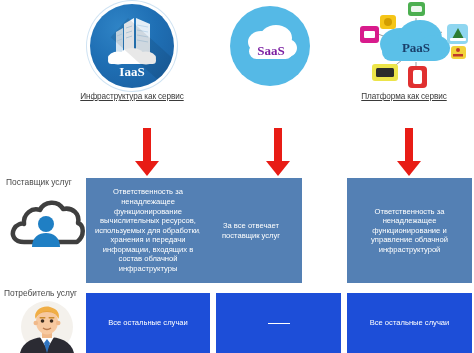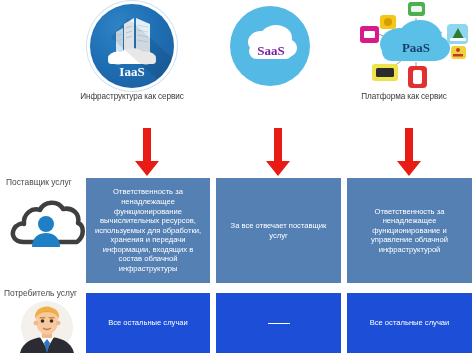--- a/index.html
+++ b/index.html
@@ -31,20 +31,21 @@
   .model-caption {
     position: absolute;
     left: 0;
     right: 0;
     top: 92px;
     text-align: center;
     font-size: 8.2px;
     line-height: 10.5px;
     color: #3a3a3a;
     letter-spacing: -0.1px;
+    text-decoration: underline;
   }
 
   
   .iaas-circle {
     position: absolute;
     left: 50%;
     top: 4px;
     transform: translateX(-50%);
     width: 84px;
     height: 84px;
@@ -307,21 +308,21 @@
       <path d="M27 27 Q31 30 35 27" stroke="#b9794c" stroke-width="1.3" fill="none"></path>
 
       <circle cx="19.8" cy="22" r="2.3" fill="#f0b98a"></circle>
       <circle cx="42.2" cy="22" r="2.3" fill="#f0b98a"></circle>
     </svg>
   </div>
 
   <div class="cell blue" style="left:86px; top:178px; width:124px; height:105px;">
     <span class="txt">Ответственность за ненадлежащее функционирование вычислительных ресурсов, используемых для обработки, хранения и передачи информации, входящих в состав облачной инфраструктуры</span>
   </div>
-  <div class="cell blue" style="left:216px; top:178px; width:125px; height:105px;">
+  <div class="cell blue" style="left:200px; top:178px; width:102px; height:105px;">
     <span class="txt">За все отвечает поставщик услуг</span>
   </div>
   <div class="cell blue" style="left:347px; top:178px; width:125px; height:105px;">
     <span class="txt">Ответственность за ненадлежащее функционирование и управление облачной инфраструктурой</span>
   </div>
 
   <div class="cell green" style="left:86px; top:293px; width:124px; height:60px;">
     <span class="txt">Все остальные случаи</span>
   </div>
   <div class="cell green" style="left:216px; top:293px; width:125px; height:60px;">

